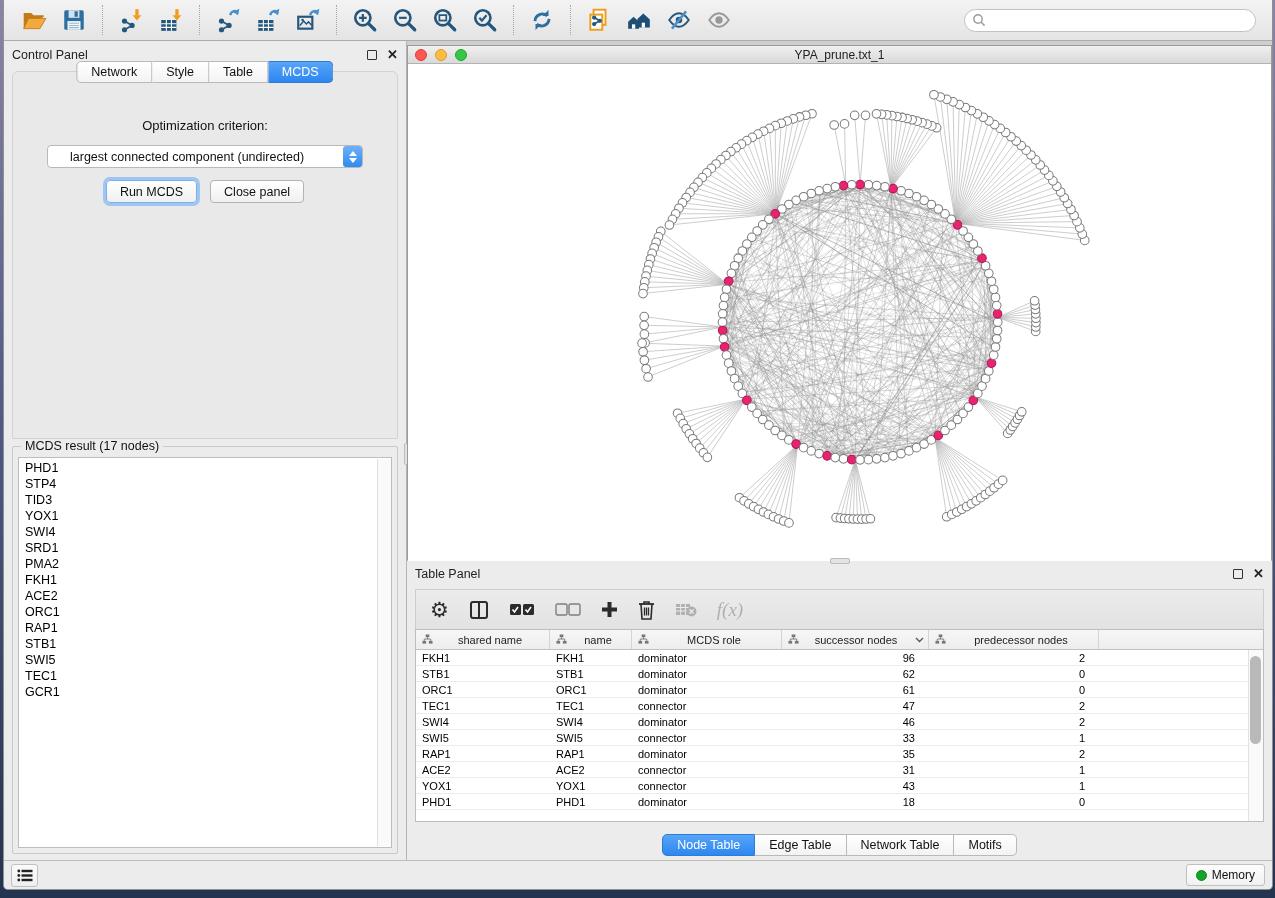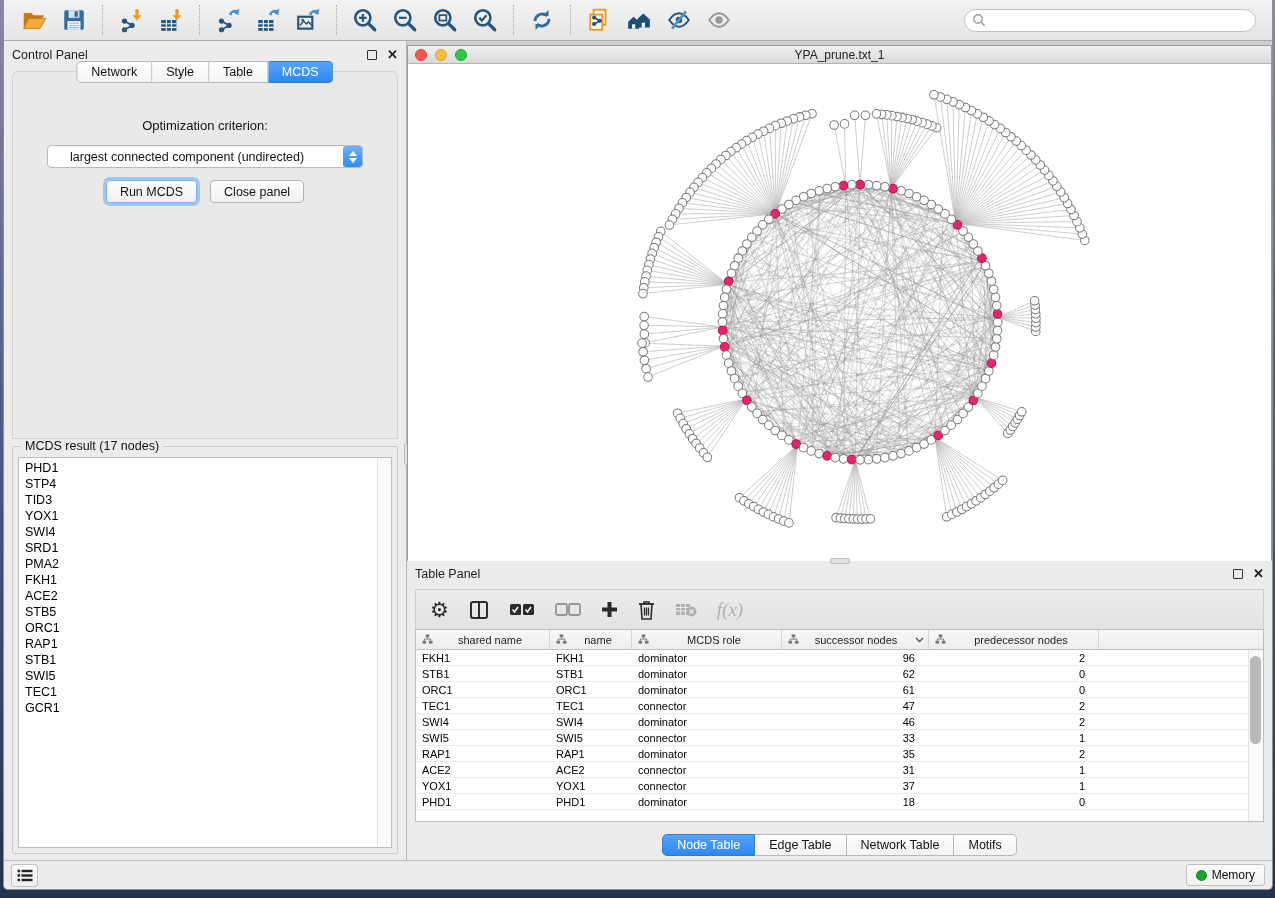--- a/index.html
+++ b/index.html
@@ -352,21 +352,20 @@
           <div class="result-scroll"></div>
         <div>PHD1</div>
             <div>STP4</div>
             <div>TID3</div>
             <div>YOX1</div>
             <div>SWI4</div>
             <div>SRD1</div>
             <div>PMA2</div>
             <div>FKH1</div>
             <div>ACE2</div>
-            <div>STB5</div>
             <div>ORC1</div>
             <div>RAP1</div>
             <div>STB1</div>
             <div>SWI5</div>
             <div>TEC1</div>
             <div>GCR1</div>
           </div>
       </div>
     </div>
 
@@ -1433,21 +1432,21 @@
                 <div class="td" style="width: 134px; flex: 0 0 134px;">ACE2</div>
                 <div class="td" style="width: 82px; flex: 0 0 82px;">ACE2</div>
                 <div class="td" style="width: 150px; flex: 0 0 150px;">connector</div>
                 <div class="td num" style="width: 147px; flex: 0 0 147px;">31</div>
                 <div class="td num" style="width: 170px; flex: 0 0 170px;">1</div>
               </div>
               <div class="tr">
                 <div class="td" style="width: 134px; flex: 0 0 134px;">YOX1</div>
                 <div class="td" style="width: 82px; flex: 0 0 82px;">YOX1</div>
                 <div class="td" style="width: 150px; flex: 0 0 150px;">connector</div>
-                <div class="td num" style="width: 147px; flex: 0 0 147px;">37</div>
+                <div class="td num" style="width: 147px; flex: 0 0 147px;">43</div>
                 <div class="td num" style="width: 170px; flex: 0 0 170px;">1</div>
               </div>
               <div class="tr">
                 <div class="td" style="width: 134px; flex: 0 0 134px;">PHD1</div>
                 <div class="td" style="width: 82px; flex: 0 0 82px;">PHD1</div>
                 <div class="td" style="width: 150px; flex: 0 0 150px;">dominator</div>
                 <div class="td num" style="width: 147px; flex: 0 0 147px;">18</div>
                 <div class="td num" style="width: 170px; flex: 0 0 170px;">0</div>
               </div>
               <div class="tbody-scroll">

